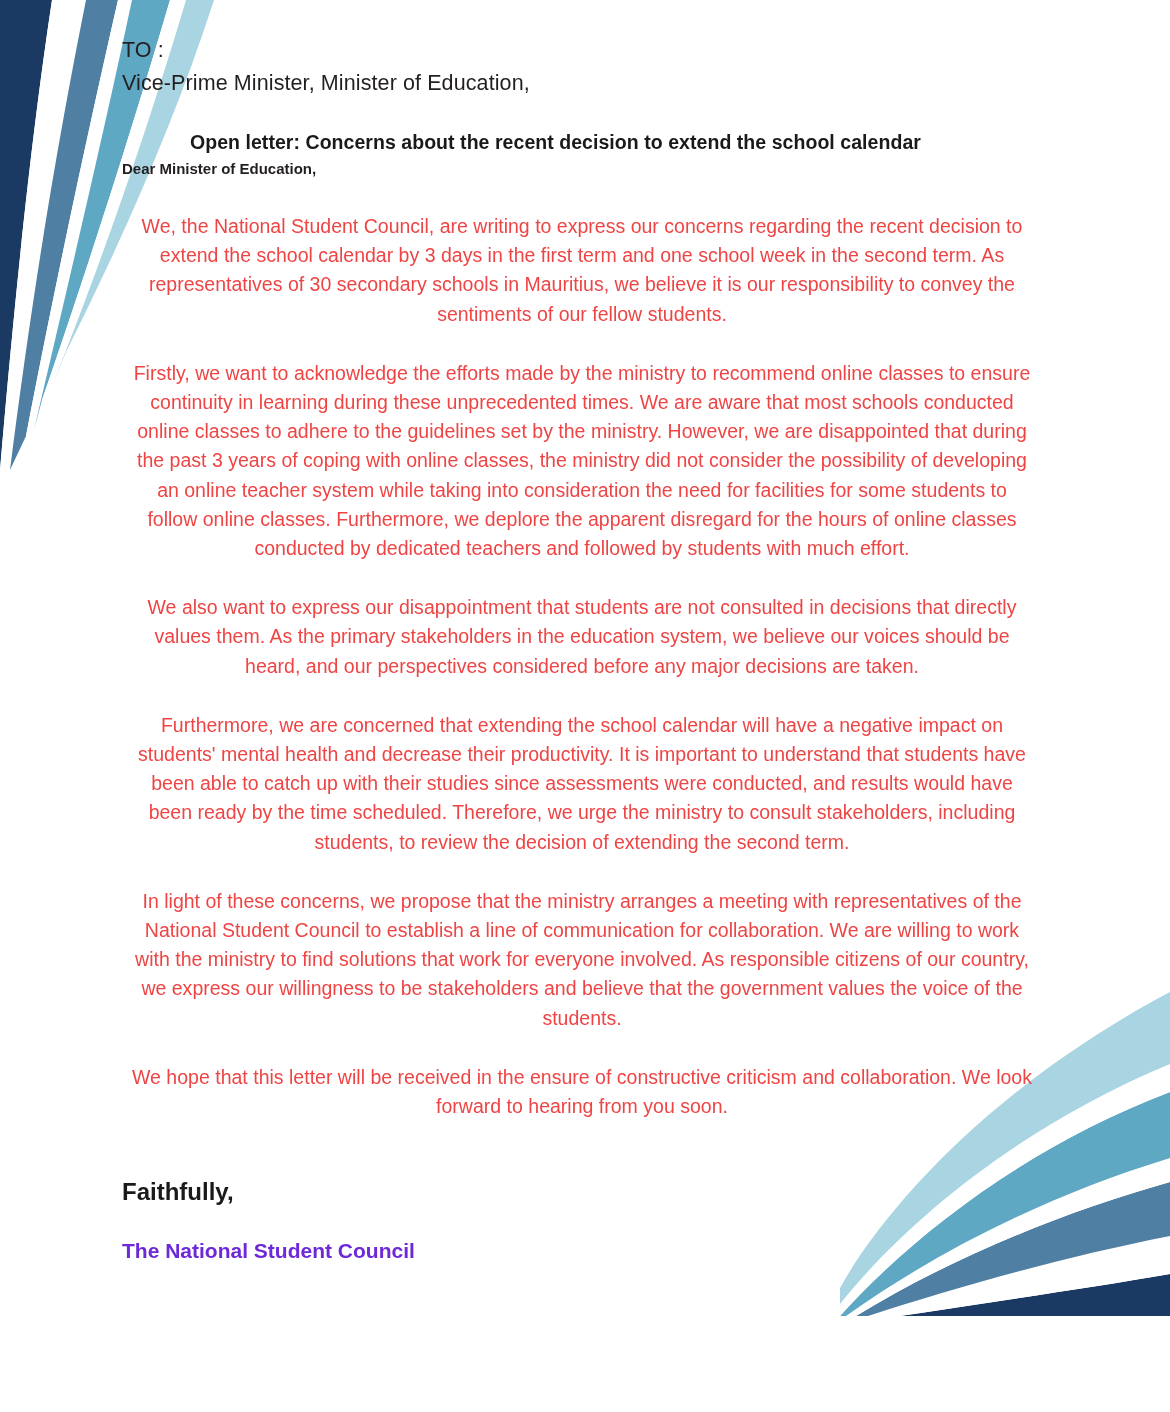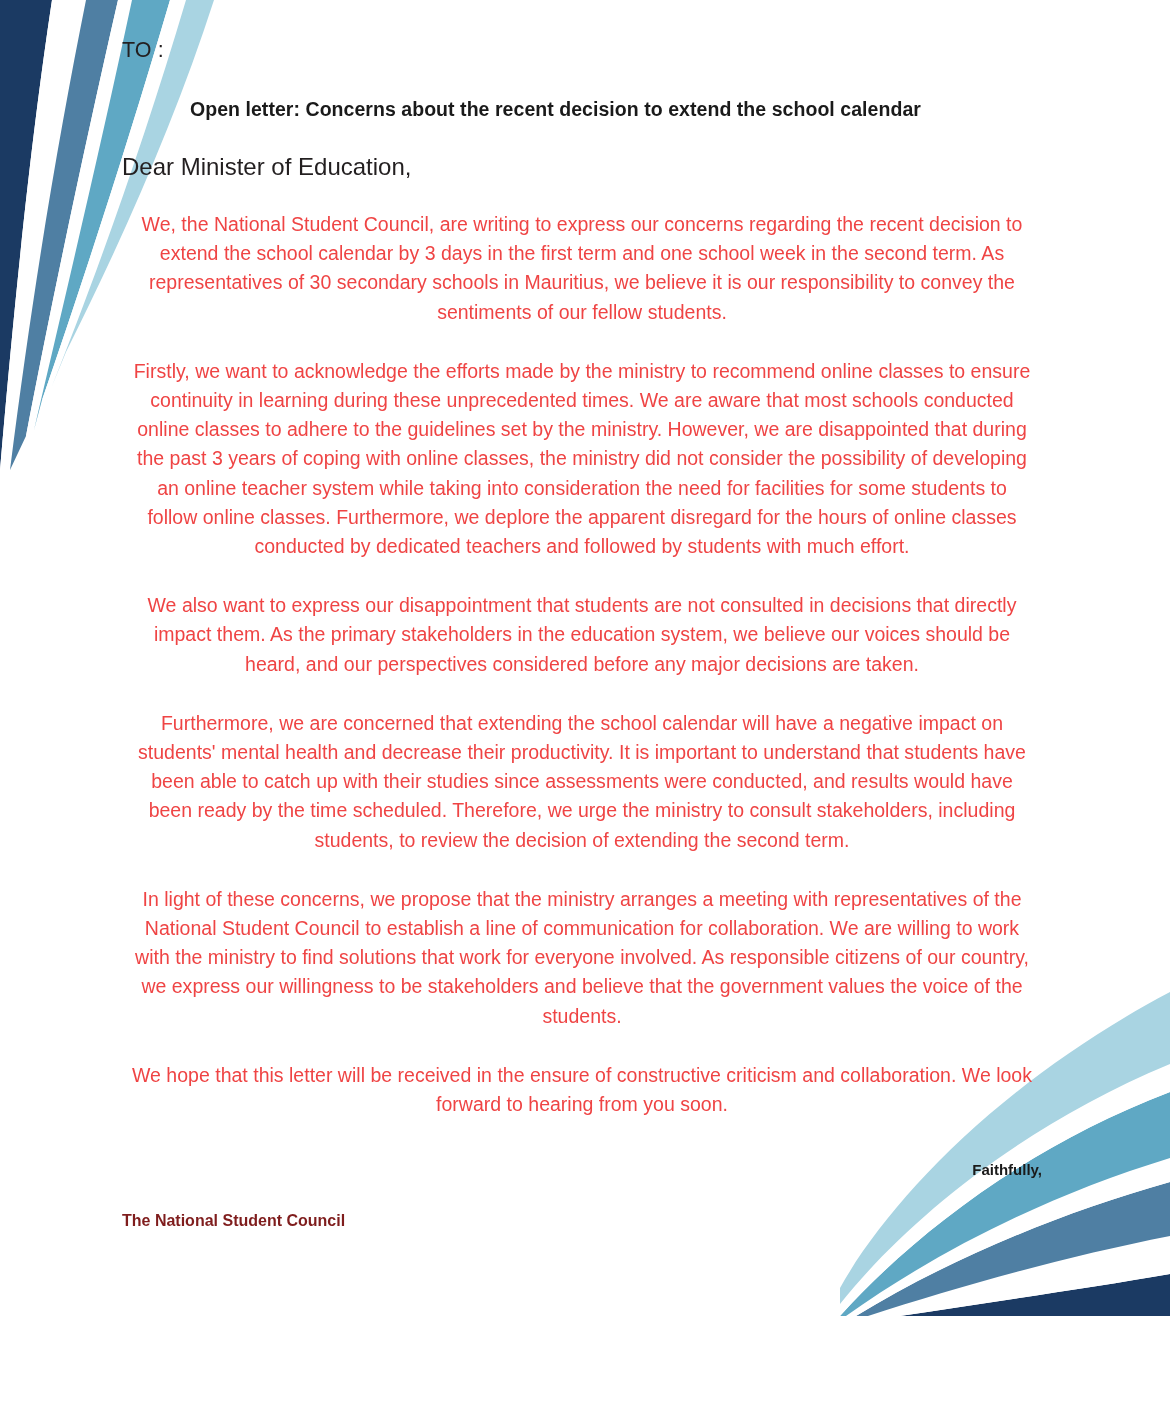--- a/index.html
+++ b/index.html
@@ -60,48 +60,47 @@
   .subject {
     margin-top: 29px;
     margin-left: 68px;
     font-size: 19.5px;
     font-weight: bold;
     line-height: 26px;
     color: #1a1a1a;
     letter-spacing: 0.05px;
   }
   .salutation {
-    margin-top: 31px;
-    font-size: 24px;
+    font-size: 15px;
     line-height: 27px;
     color: #231f20;
+    font-weight: bold;
   }
   p.para {
     margin: 8px;
     margin-top: 30px;
     font-size: 19.5px;
     line-height: 29.2px;
     color: #ef4444;
     text-align: center;
     letter-spacing: 0.01px;
   }
   .closing {
-    margin-top: 36px;
-    font-size: 15px;
+    margin-top: 56px;
+    font-size: 24px;
     font-weight: bold;
     line-height: 30px;
     color: #1a1a1a;
-    text-align: right;
   }
   .signature {
-    margin-top: 22px;
-    font-size: 16px;
+    margin-top: 30px;
+    font-size: 21px;
     font-weight: bold;
     line-height: 27px;
-    color: #7f1d1d;
+    color: #6d28d9;
   }
 </style>
 </head>
 <body>
 
 <div class="page">
 
   <svg class="deco deco-tl" viewBox="0 0 230 470" preserveAspectRatio="none">
     <path d="M0,0 L52,0 C34,120 18,260 0,470 Z" fill="#1b3a63"></path>
     <path d="M52,0 L86,0 C60,130 34,280 10,470 L0,470 C18,260 34,120 52,0 Z" fill="#ffffff"></path>
@@ -119,29 +118,30 @@
     <path d="M330,286 L330,262 C206,300 96,356 6,420 L16,420 C104,366 216,318 330,286 Z" fill="#ffffff"></path>
     <path d="M330,262 L330,196 C188,250 74,338 0,420 L6,420 C96,356 206,300 330,262 Z" fill="#5fa8c4"></path>
     <path d="M330,196 L330,168 C176,232 62,330 0,408 L0,420 C74,338 188,250 330,196 Z" fill="#ffffff"></path>
     <path d="M330,168 L330,96 C160,186 48,306 0,392 L0,408 C62,330 176,232 330,168 Z" fill="#a9d4e2"></path>
   </svg>
 
   <div class="letter">
 
     <div class="to-block">
       <span class="to-line">TO :</span>
+      <span class="to-line">Vice-Prime Minister, Minister of Education,</span>
     </div>
 
     <div class="subject">Open letter:  Concerns about the recent decision to extend the school calendar</div>
 
     <div class="salutation">Dear Minister of Education,</div>
 
     <p class="para">We, the National Student Council, are writing to express our concerns regarding the recent decision to extend the school calendar by 3 days in the first term and one school week in the second term. As representatives of 30 secondary schools in Mauritius, we believe it is our responsibility to convey the sentiments of our fellow students.</p>
     <p class="para">Firstly, we want to acknowledge the efforts made by the ministry to recommend online classes to ensure continuity in learning during these unprecedented times. We are aware that most schools conducted online classes to adhere to the guidelines set by the ministry. However, we are disappointed that during the past 3 years of coping with online classes, the ministry did not consider the possibility of developing an online teacher system while taking into consideration the need for facilities for some students to follow online classes. Furthermore, we deplore the apparent disregard for the hours of online classes conducted by dedicated teachers and followed by students with much effort.</p>
-    <p class="para">We also want to express our disappointment that students are not consulted in decisions that directly impact them. As the primary stakeholders in the education system, we believe our voices should be heard, and our perspectives considered before any major decisions are taken.</p>
+    <p class="para">We also want to express our disappointment that students are not consulted in decisions that directly values them. As the primary stakeholders in the education system, we believe our voices should be heard, and our perspectives considered before any major decisions are taken.</p>
     <p class="para">Furthermore, we are concerned that extending the school calendar will have a negative impact on students' mental health and decrease their productivity. It is important to understand that students have been able to catch up with their studies since assessments were conducted, and results would have been ready by the time scheduled. Therefore, we urge the ministry to consult stakeholders, including students, to review the decision of extending the second term.</p>
     <p class="para">In light of these concerns, we propose that the ministry arranges a meeting with representatives of the National Student Council to establish a line of communication for collaboration. We are willing to work with the ministry to find solutions that work for everyone involved. As responsible citizens of our country, we express our willingness to be stakeholders and believe that the government values the voice of the students.</p>
     <p class="para">We hope that this letter will be received in the ensure of constructive criticism and collaboration. We look forward to hearing from you soon.</p>
 
     <div class="closing">Faithfully,</div>
     <div class="signature">The National Student Council</div>
 
   </div>
 </div>
 

